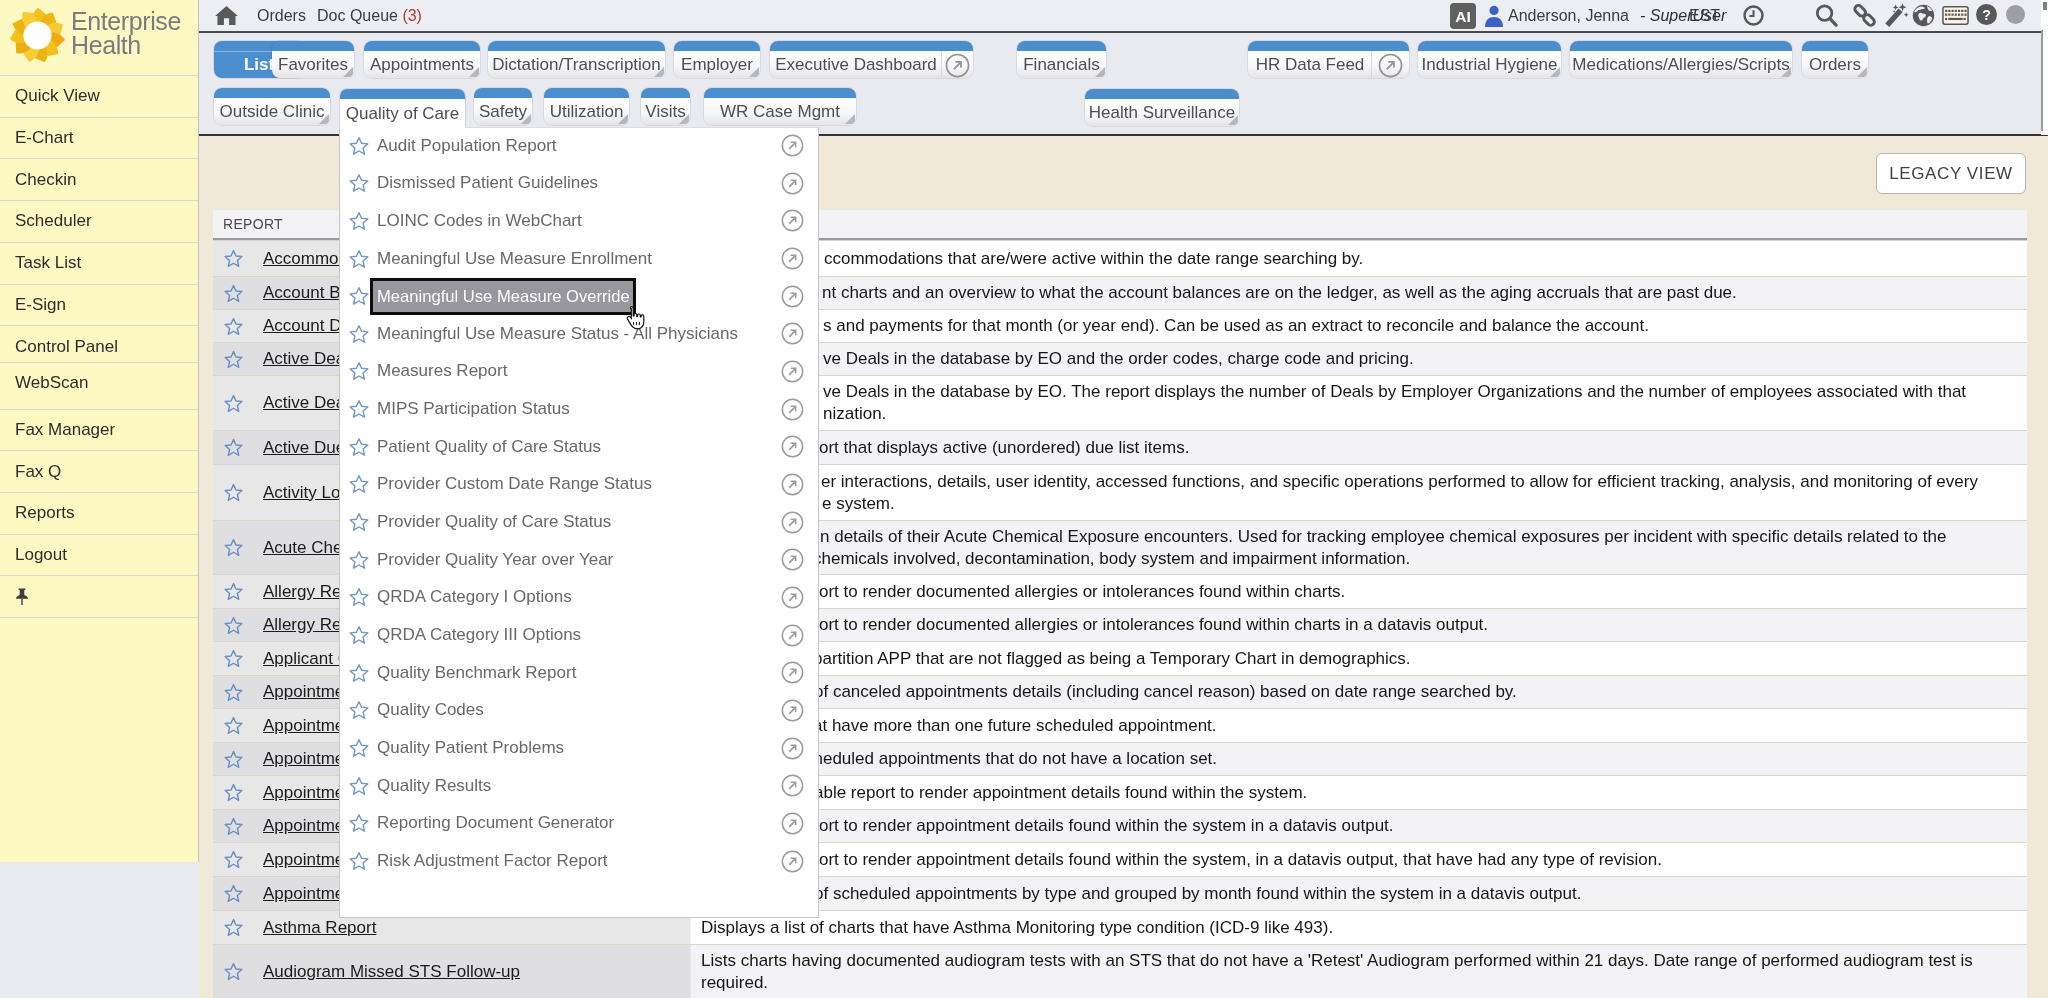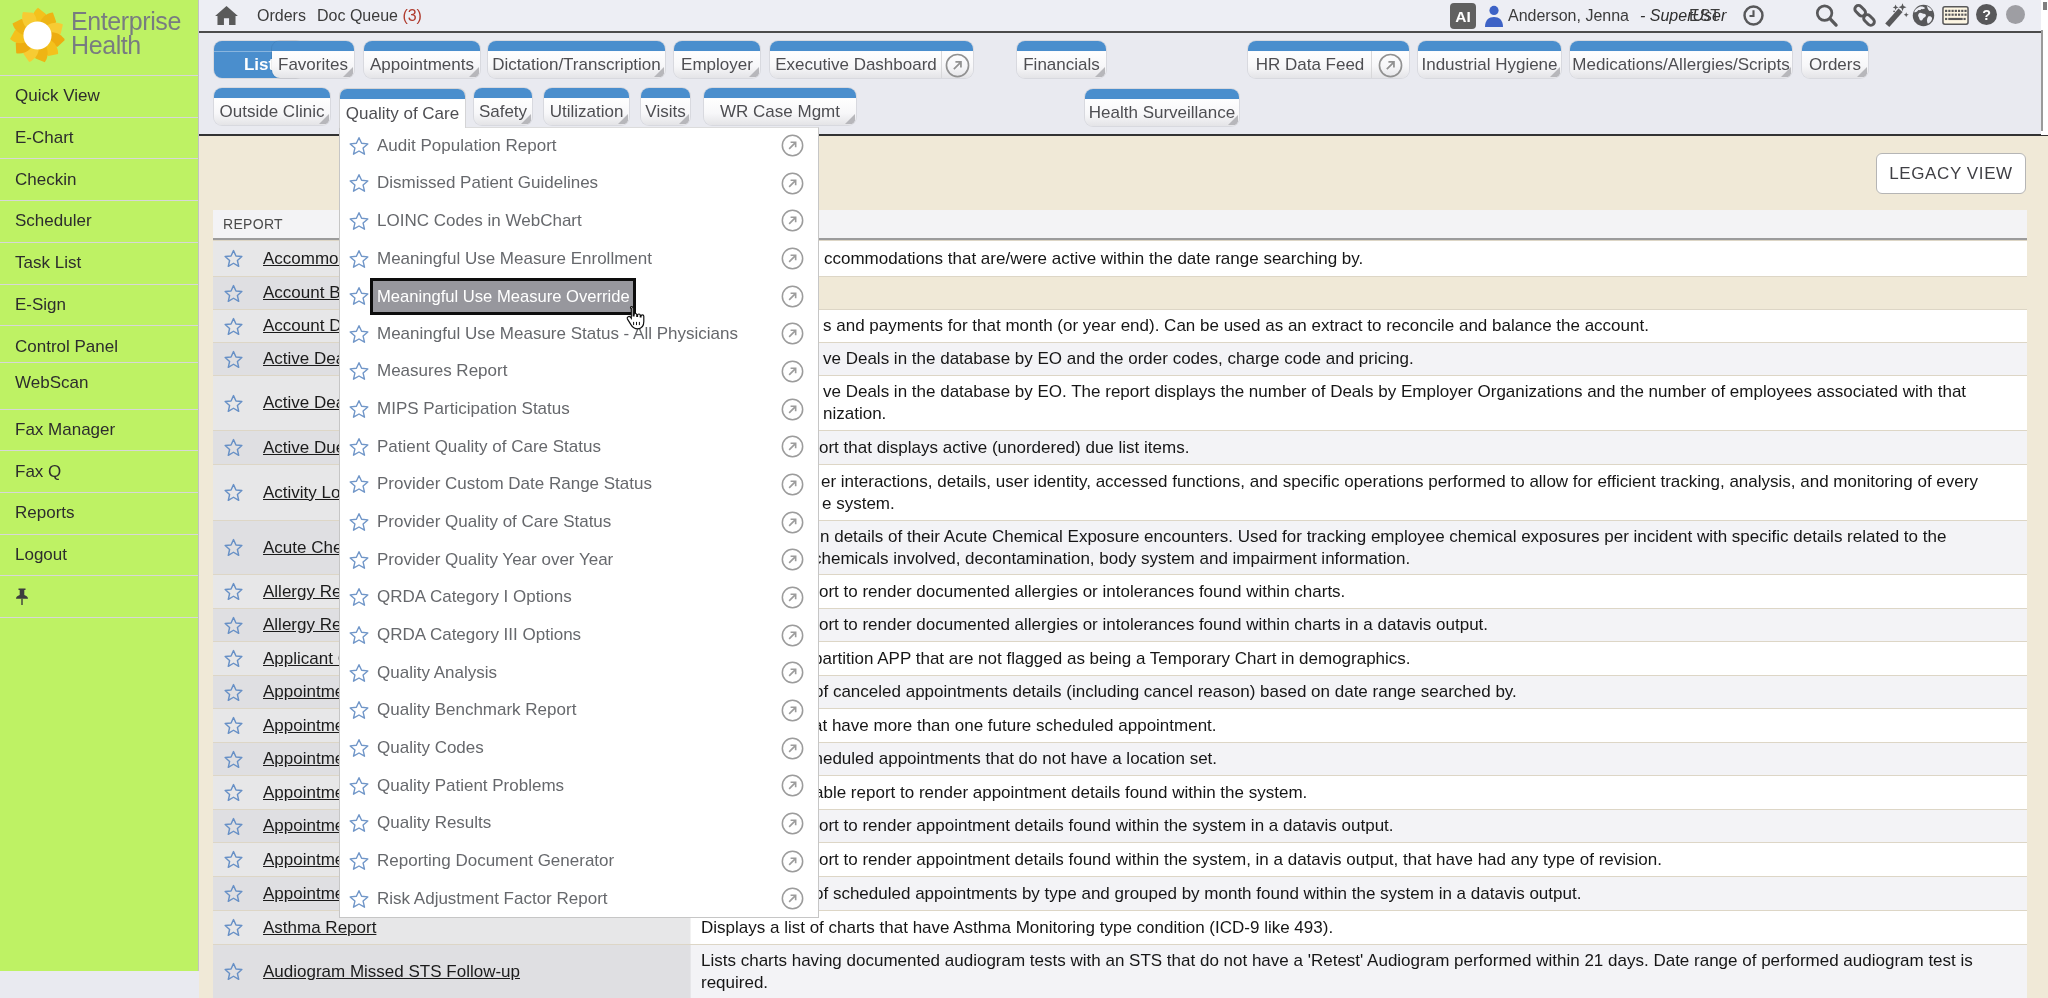--- a/index.html
+++ b/index.html
@@ -1,19 +1,19 @@
 <!DOCTYPE html>
 <html><head><meta charset="utf-8">
 <style>
 html,body{margin:0;padding:0;}
 body{width:2048px;height:998px;overflow:hidden;position:relative;
  font-family:"Liberation Sans",sans-serif;background:#e9eaf0;}
 .abs{position:absolute;}
 
-#sidebar{left:0;top:0;width:199px;height:971px;background:#bef264;border-right:1px solid #c2c2c2;box-sizing:border-box;}
+#sidebar{left:0;top:0;width:199px;height:862px;background:#fef9c3;border-right:1px solid #c2c2c2;box-sizing:border-box;}
 #logo{left:9px;top:7px;width:56px;height:56px;}
 #logotext{left:71px;top:9px;color:#787c80;font-size:25px;line-height:24px;letter-spacing:-0.4px;}
 .sideitem{left:0;width:198px;height:41.7px;border-top:1px solid #d7d7d7;color:#2d2d2d;font-size:17px;display:flex;align-items:center;padding-left:15px;box-sizing:border-box;}
 
 #topbar{left:199px;top:0;width:1849px;height:31px;background:#edeef4;border-bottom:2px solid #4b4b4b;box-sizing:content-box;}
 #topbar .t{position:absolute;top:0;height:31px;display:flex;align-items:center;font-size:16px;color:#3b3b3b;}
 
 #nav{left:199px;top:33px;width:1849px;height:103px;background:#e9eaf0;border-bottom:2px solid #333333;box-sizing:border-box;}
 .tab{position:absolute;border-radius:8px;overflow:hidden;box-shadow:0 0 0 1px rgba(0,0,0,0.07);}
 .tab .strip{height:10px;background:#4a8ecd;}
@@ -307,20 +307,23 @@
           <div class="ln"><span class="hid" style="width:123px"></span>ccommodations that are/were active within the date range searching by.</div>
         </div>
       </div>
 <div class="row r-even" style="height:33px">
         <div class="namec">
           <svg class="star" width="19" height="19" viewBox="0 0 20 20">
             <path d="M10 1.7 L12.6 7.3 L18.8 7.9 L14.1 12.1 L15.5 18.2 L10 15 L4.5 18.2 L5.9 12.1 L1.2 7.9 L7.4 7.3 Z" fill="none" stroke="#6790c6" stroke-width="1.5" stroke-linejoin="round"></path>
           </svg>
           <a href="#">Account Balance</a>
         </div>
+        <div class="descc">
+          <div class="ln"><span class="hid" style="width:121px"></span>nt charts and an overview to what the account balances are on the ledger, as well as the aging accruals that are past due.</div>
+        </div>
       </div>
 <div class="row r-odd" style="height:33px">
         <div class="namec">
           <svg class="star" width="19" height="19" viewBox="0 0 20 20">
             <path d="M10 1.7 L12.6 7.3 L18.8 7.9 L14.1 12.1 L15.5 18.2 L10 15 L4.5 18.2 L5.9 12.1 L1.2 7.9 L7.4 7.3 Z" fill="none" stroke="#6790c6" stroke-width="1.5" stroke-linejoin="round"></path>
           </svg>
           <a href="#">Account Day Sheet</a>
         </div>
         <div class="descc">
           <div class="ln"><span class="hid" style="width:122px"></span>s and payments for that month (or year end). Can be used as an extract to reconcile and balance the account.</div>
@@ -647,30 +650,20 @@
       <svg class="go" width="23" height="23" viewBox="0 0 24 24">
         <circle cx="12" cy="12" r="10.6" fill="none" stroke="#9c9c9c" stroke-width="1.6"></circle>
         <path d="M8.5 15.5 L15 9 M10 8.6 L15.3 8.6 L15.3 13.9" fill="none" stroke="#9c9c9c" stroke-width="1.7"></path>
       </svg>
     </div>
 <div class="dditem">
       <svg class="star" width="20" height="20" viewBox="0 0 20 20">
         <path d="M10 1.7 L12.6 7.3 L18.8 7.9 L14.1 12.1 L15.5 18.2 L10 15 L4.5 18.2 L5.9 12.1 L1.2 7.9 L7.4 7.3 Z" fill="none" stroke="#7096c8" stroke-width="1.4" stroke-linejoin="round"></path>
       </svg>
       <span class="txt">QRDA Category III Options</span>
-      <svg class="go" width="23" height="23" viewBox="0 0 24 24">
-        <circle cx="12" cy="12" r="10.6" fill="none" stroke="#9c9c9c" stroke-width="1.6"></circle>
-        <path d="M8.5 15.5 L15 9 M10 8.6 L15.3 8.6 L15.3 13.9" fill="none" stroke="#9c9c9c" stroke-width="1.7"></path>
-      </svg>
-    </div>
-<div class="dditem">
-      <svg class="star" width="20" height="20" viewBox="0 0 20 20">
-        <path d="M10 1.7 L12.6 7.3 L18.8 7.9 L14.1 12.1 L15.5 18.2 L10 15 L4.5 18.2 L5.9 12.1 L1.2 7.9 L7.4 7.3 Z" fill="none" stroke="#7096c8" stroke-width="1.4" stroke-linejoin="round"></path>
-      </svg>
-      <span class="txt">Quality Analysis</span>
       <svg class="go" width="23" height="23" viewBox="0 0 24 24">
         <circle cx="12" cy="12" r="10.6" fill="none" stroke="#9c9c9c" stroke-width="1.6"></circle>
         <path d="M8.5 15.5 L15 9 M10 8.6 L15.3 8.6 L15.3 13.9" fill="none" stroke="#9c9c9c" stroke-width="1.7"></path>
       </svg>
     </div>
 <div class="dditem">
       <svg class="star" width="20" height="20" viewBox="0 0 20 20">
         <path d="M10 1.7 L12.6 7.3 L18.8 7.9 L14.1 12.1 L15.5 18.2 L10 15 L4.5 18.2 L5.9 12.1 L1.2 7.9 L7.4 7.3 Z" fill="none" stroke="#7096c8" stroke-width="1.4" stroke-linejoin="round"></path>
       </svg>
       <span class="txt">Quality Benchmark Report</span>

